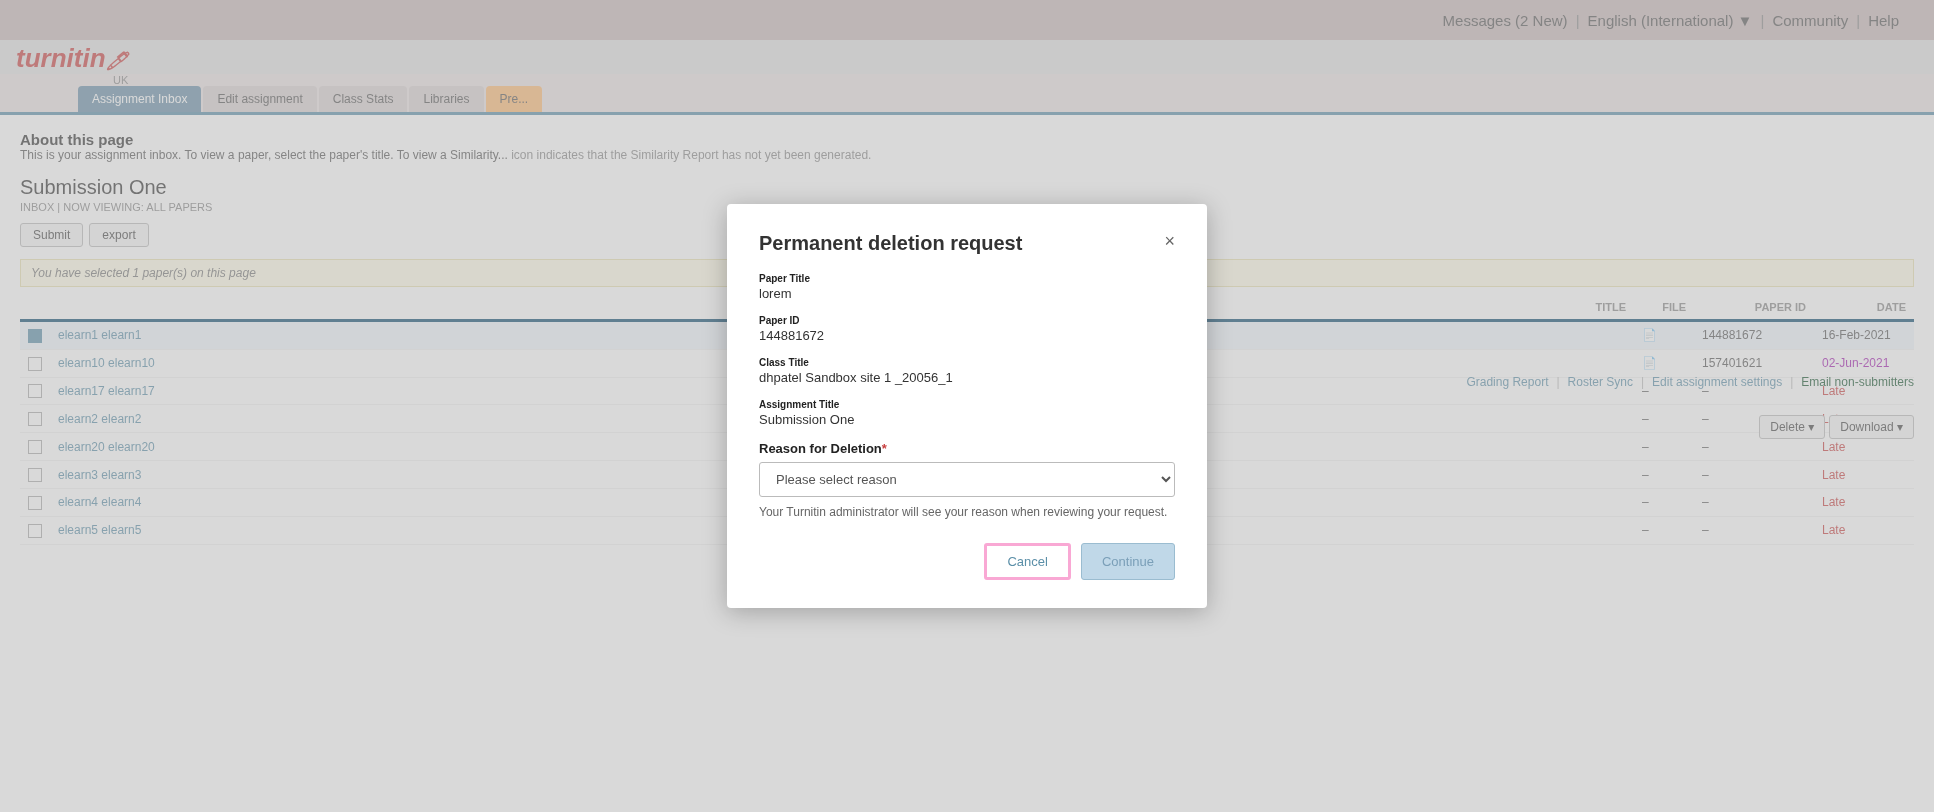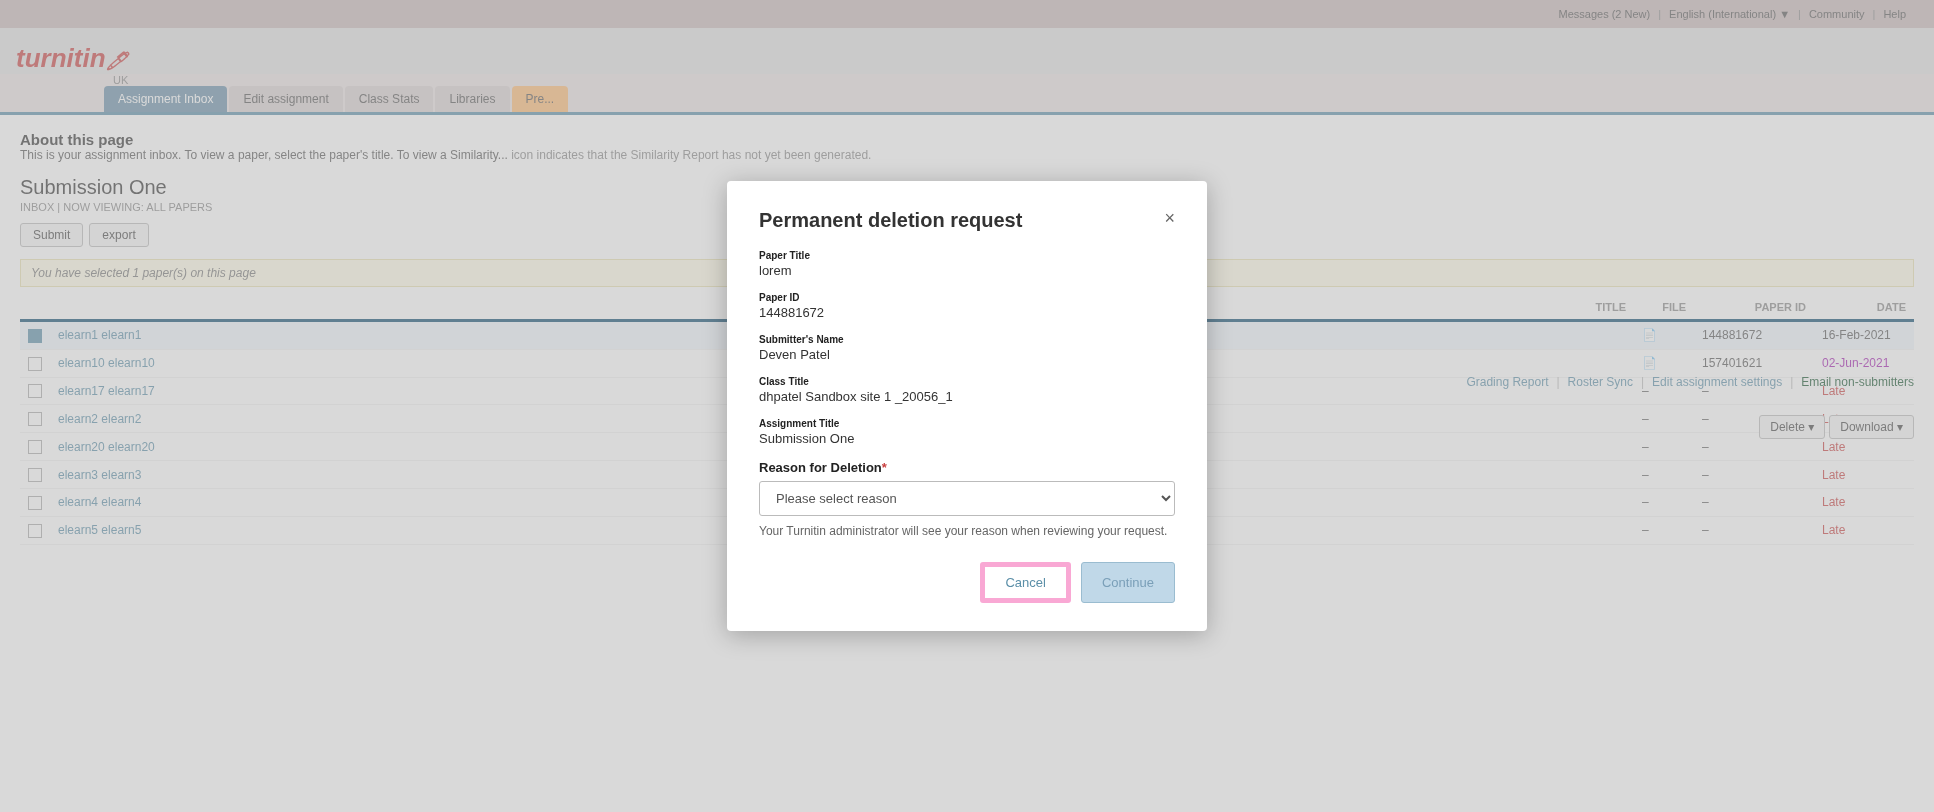--- a/index.html
+++ b/index.html
@@ -19,28 +19,28 @@
       top: 0; left: 0;
       width: 100%; height: 100%;
       background: #f5f5f5;
       filter: brightness(0.92);
     }
 
     
     .top-bar {
       position: absolute;
       top: 0; left: 0; right: 0;
-      height: 28px;
+      height: 40px;
       background: #c8b8b8;
       display: flex;
       align-items: center;
       justify-content: flex-end;
-      padding: 0 28px;
+      padding: 0 35px;
       gap: 8px;
-      font-size: 11px;
+      font-size: 15px;
       color: #444;
     }
     .top-bar span { color: #555; }
     .top-bar .separator { color: #888; }
 
     
     .nav-tabs {
       position: absolute;
       top: 36px; left: 0; right: 0;
       height: 38px;
@@ -274,21 +274,21 @@
       margin-bottom: 24px;
     }
 
     .modal-footer {
       display: flex;
       justify-content: flex-end;
       gap: 10px;
     }
     .btn-cancel {
       padding: 8px 20px;
-      border: 5px solid #f9a8d4;
+      border: 3px solid #f9a8d4;
       background: white;
       color: #5b8fa8;
       font-size: 13px;
       border-radius: 3px;
       cursor: pointer;
     }
     .btn-continue {
       padding: 8px 20px;
       border: 1px solid #9abcd0;
       background: #c0d8e8;
@@ -311,21 +311,21 @@
   <span>Community</span>
   <span class="separator">|</span>
   <span>Help</span>
 </div>
 
 <div class="logo" style="position:absolute;top:42px;left:16px;z-index:10;">
   <span style="font-size:26px;color:#c94040;font-style:italic;font-weight:bold;">turnitin</span><span style="font-size:18px;color:#c94040;font-style:italic;font-weight:bold;">🖊</span>
   <span class="logo-uk">UK</span>
 </div>
 
-<div class="nav-tabs" style="position:absolute;top:74px;left:0;right:0;height:38px;background:#e8e0e0;display:flex;align-items:flex-end;padding-left:104px;gap:2px;">
+<div class="nav-tabs" style="position:absolute;top:74px;left:0;right:0;height:38px;background:#e8e0e0;display:flex;align-items:flex-end;padding-left:78px;gap:2px;">
   <div class="nav-tab active" style="padding:6px 14px;font-size:12px;border-radius:4px 4px 0 0;background:#6a8fa8;color:white;">Assignment Inbox</div>
   <div class="nav-tab" style="padding:6px 14px;font-size:12px;border-radius:4px 4px 0 0;background:#d8d0d0;color:#555;">Edit assignment</div>
   <div class="nav-tab" style="padding:6px 14px;font-size:12px;border-radius:4px 4px 0 0;background:#d8d0d0;color:#555;">Class Stats</div>
   <div class="nav-tab" style="padding:6px 14px;font-size:12px;border-radius:4px 4px 0 0;background:#d8d0d0;color:#555;">Libraries</div>
   <div class="nav-tab" style="padding:6px 14px;font-size:12px;border-radius:4px 4px 0 0;background:#fdba74;color:#555;">Pre...</div>
 </div>
 
 <div class="blue-line" style="position:absolute;top:112px;left:0;right:0;height:3px;background:#5b8fa8;"></div>
 
 <div class="page-content" style="position:absolute;top:115px;left:0;right:0;bottom:0;background:white;padding:16px 20px;overflow:hidden;">
@@ -451,24 +451,20 @@
     <div class="modal-field">
       <div class="modal-field-label">Paper Title</div>
       <div class="modal-field-value">lorem</div>
     </div>
 
     <div class="modal-field">
       <div class="modal-field-label">Paper ID</div>
       <div class="modal-field-value">144881672</div>
     </div>
 
-    <div class="modal-field">
-      <div class="modal-field-label">Submitter's Name</div>
-      <div class="modal-field-value">Deven Patel</div>
-    </div>
 
     <div class="modal-field">
       <div class="modal-field-label">Class Title</div>
       <div class="modal-field-value">dhpatel Sandbox site 1 _20056_1</div>
     </div>
 
     <div class="modal-field">
       <div class="modal-field-label">Assignment Title</div>
       <div class="modal-field-value">Submission One</div>
     </div>

